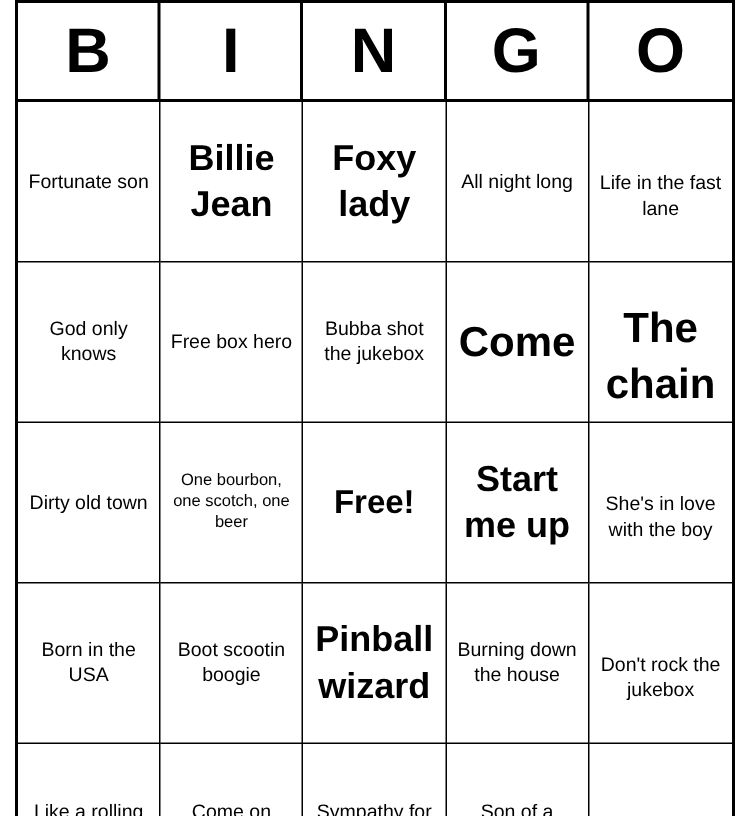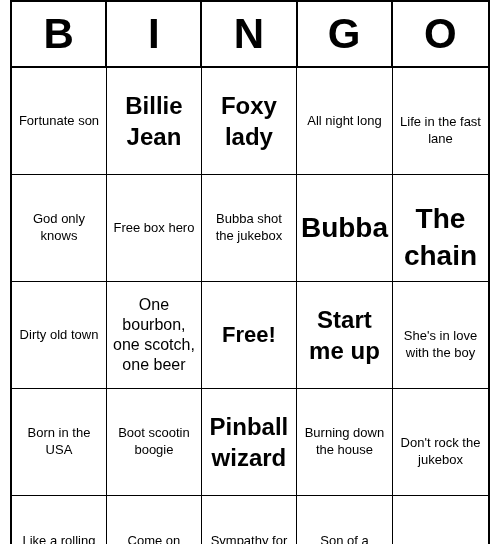--- a/index.html
+++ b/index.html
@@ -58,21 +58,21 @@
     }
     .cell-text.large {
       font-size: 24px;
       font-weight: bold;
     }
     .cell-text.xlarge {
       font-size: 28px;
       font-weight: bold;
     }
     .cell-text.small {
-      font-size: 16px;
+      font-size: 11px;
       line-height: 1.25;
     }
     .cell-text.free {
       font-size: 22px;
       font-weight: bold;
     }
   </style>
 </head>
 <body>
 
@@ -103,21 +103,21 @@
       <div class="bingo-cell">
         <span class="cell-text">God only knows</span>
       </div>
       <div class="bingo-cell">
         <span class="cell-text">Free box hero</span>
       </div>
       <div class="bingo-cell">
         <span class="cell-text">Bubba shot the jukebox</span>
       </div>
       <div class="bingo-cell">
-        <span class="cell-text xlarge">Bubba</span>
+        <span class="cell-text xlarge">Come</span>
       </div>
       <div class="bingo-cell">
         <span class="cell-text xlarge">The chain</span>
       </div>
       <div class="bingo-cell">
         <span class="cell-text">Dirty old town</span>
       </div>
       <div class="bingo-cell">
         <span class="cell-text small">One bourbon, one scotch, one beer</span>
       </div>

